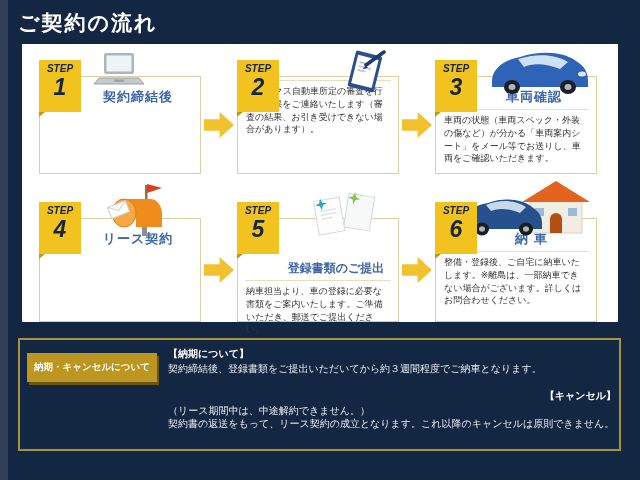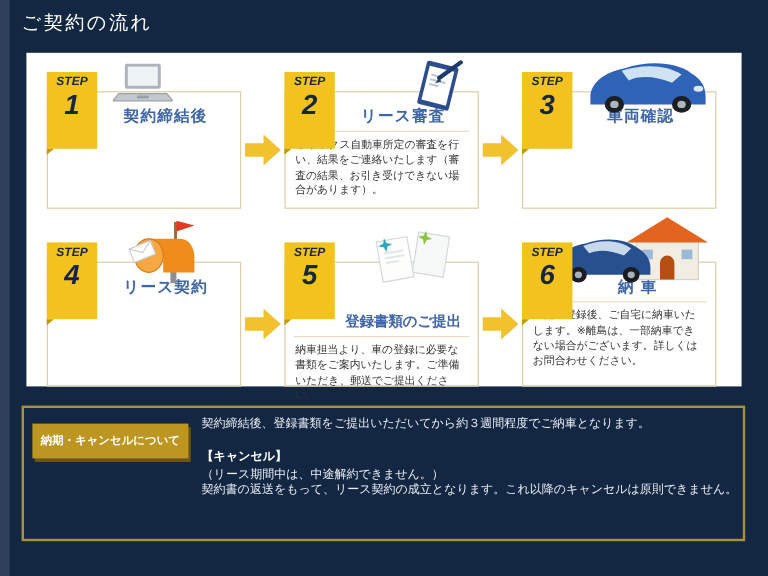--- a/index.html
+++ b/index.html
@@ -4,36 +4,36 @@
 <style>
   html,body{margin:0;padding:0;}
   body{
     width:640px;height:480px;position:relative;overflow:hidden;
     background:#142742;
     font-family:"Liberation Sans","DejaVu Sans",sans-serif;
   }
   .left-strip{position:absolute;left:0;top:0;width:8px;height:480px;background:#30405a;}
   .page-title{
     position:absolute;left:18px;top:9px;color:#ffffff;
-    font-size:16px;font-weight:normal;letter-spacing:2px;
+    font-size:21px;font-weight:bold;letter-spacing:2px;
   }
   .panel{
     position:absolute;left:22px;top:44px;width:596px;height:278px;background:#ffffff;
   }
   .cards-wrap{position:absolute;left:17px;top:32px;width:562px;}
   .cards-row{display:flex;align-items:flex-start;}
   .row2{margin-top:44px;}
   .card{
     position:relative;width:162px;background:#ffffff;
     border:1px solid #dccfa4;box-sizing:border-box;
   }
   .row1 .card{height:98px;}
   .row2 .card{height:104px;}
   .badge{
-    position:absolute;left:-1px;top:-17px;width:42px;height:64px;
+    position:absolute;left:-1px;top:-17px;width:42px;height:52px;
     background:#f2c31e;color:#17263f;text-align:center;z-index:4;padding-top:3px;
     box-sizing:border-box;
   }
   .badge::after{
     content:"";position:absolute;left:0;bottom:-5px;width:0;height:0;
     border-top:5px solid #c39a06;border-right:6px solid transparent;
   }
   .badge .bstep{display:block;font-size:10px;font-style:italic;font-weight:bold;line-height:12px;}
   .badge .bnum{display:block;font-size:23px;font-style:italic;font-weight:bold;line-height:24px;}
   .icon{position:absolute;z-index:3;}
@@ -63,21 +63,21 @@
     position:absolute;left:18px;top:338px;width:603px;height:113px;
     border:2px solid #a9913c;box-sizing:border-box;background:#142742;
   }
   .nbadge{
     position:absolute;left:7px;top:13px;background:#bd9621;color:#ffffff;
     font-size:9.5px;font-weight:bold;padding:8px 7px;white-space:nowrap;
     box-shadow:2px 3px 0 #6b5513;
   }
   .ntext{position:absolute;left:148px;top:7px;width:448px;color:#e9edf4;}
   .nhead{font-size:10px;font-weight:bold;color:#ffffff;line-height:13px;margin-bottom:2px;}
-  .nh2{margin-top:13px;}
+  .nh2{margin-top:13px;text-align:right;}
   .nline{font-size:10px;line-height:13.5px;white-space:nowrap;}
 </style>
 </head>
 <body>
 
 <div class="left-strip"></div>
 <div class="page-title">ご契約の流れ</div>
 
 <div class="panel">
   <div class="cards-wrap">
@@ -113,21 +113,20 @@
               <rect x="9" y="3" width="27" height="37" rx="2" fill="#2d4e8e"></rect>
               <rect x="12" y="7" width="21" height="29" fill="#ffffff"></rect>
               <rect x="15" y="13" width="10" height="1.6" fill="#b9c4cf"></rect>
               <rect x="15" y="17" width="13" height="1.6" fill="#b9c4cf"></rect>
               <rect x="15" y="21" width="8" height="1.6" fill="#b9c4cf"></rect>
             </g>
             <path d="M24 15 L42 2" stroke="#1b3a70" stroke-width="3.5" stroke-linecap="round"></path>
             <path d="M24 15 l-3.5 4.5 5.2-1.8 z" fill="#1b3a70"></path>
           </svg>
         </span>
-        <div class="ctitle">リース審査</div>
         <div class="cdesc">オリックス自動車所定の審査を行い、結果をご連絡いたします（審査の結果、お引き受けできない場合があります）。</div>
       </div>
 
       <div class="arrow"></div>
 
       <div class="card">
         <div class="badge">
           <span class="bstep">STEP</span>
           <span class="bnum">3</span>
         </div>
@@ -136,20 +135,21 @@
             <path d="M8 34 C8 22 20 13 36 10 C58 3 80 5 92 14 C102 20 104 27 104 34 L104 40 L8 40 Z" fill="#2e63b8"></path>
             <path d="M34 12 C52 6 72 7 84 15 L76 22 C62 16 48 16 40 20 Z" fill="#cfe2f4"></path>
             <ellipse cx="28" cy="40" rx="8" ry="7" fill="#1b1f24"></ellipse>
               <ellipse cx="28" cy="40" rx="3.5" ry="3" fill="#aeb6bd"></ellipse>
             <ellipse cx="84" cy="40" rx="8" ry="7" fill="#1b1f24"></ellipse>
               <ellipse cx="84" cy="40" rx="3.5" ry="3" fill="#aeb6bd"></ellipse>
             <ellipse cx="98" cy="27" rx="4" ry="2.5" fill="#dfe8f2"></ellipse>
           </svg>
         </span>
         <div class="ctitle">車両確認</div>
+        <div class="cdesc">車両の状態（車両スペック・外装の傷など）が分かる「車両案内シート」をメール等でお送りし、車両をご確認いただきます。</div>
       </div>
     </div>
 
     <div class="cards-row row2">
 
       <div class="card">
         <div class="badge">
           <span class="bstep">STEP</span>
           <span class="bnum">4</span>
         </div>
@@ -223,18 +223,19 @@
         <div class="cdesc">整備・登録後、ご自宅に納車いたします。※離島は、一部納車できない場合がございます。詳しくはお問合わせください。</div>
       </div>
     </div>
 
   </div>
 </div>
 
 <div class="notice">
   <div class="nbadge">納期・キャンセルについて</div>
   <div class="ntext">
+    <div class="nhead">【納期について】</div>
     <div class="nline">契約締結後、登録書類をご提出いただいてから約３週間程度でご納車となります。</div>
     <div class="nhead nh2">【キャンセル】</div>
     <div class="nline">（リース期間中は、中途解約できません。）</div>
     <div class="nline">契約書の返送をもって、リース契約の成立となります。これ以降のキャンセルは原則できません。</div>
   </div>
 </div>
 
 </body></html>

